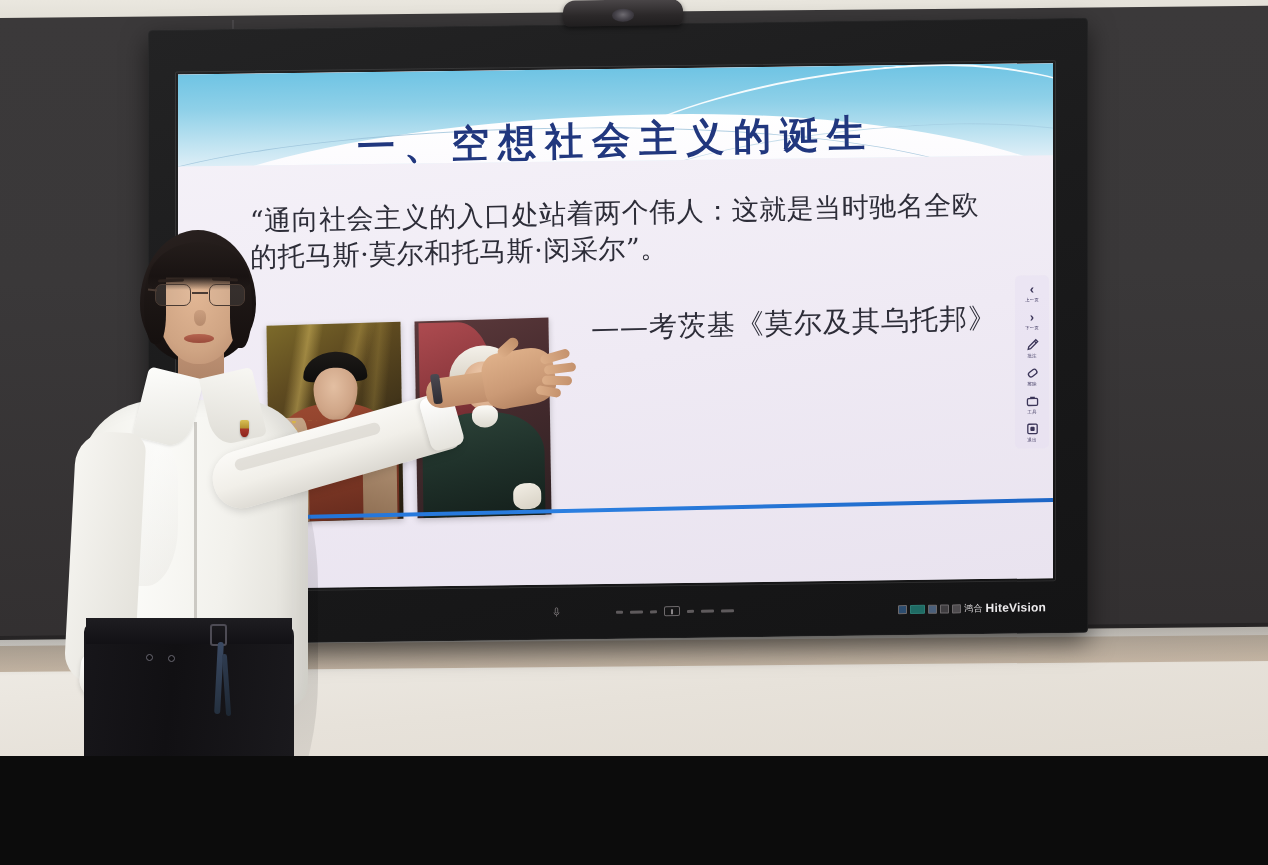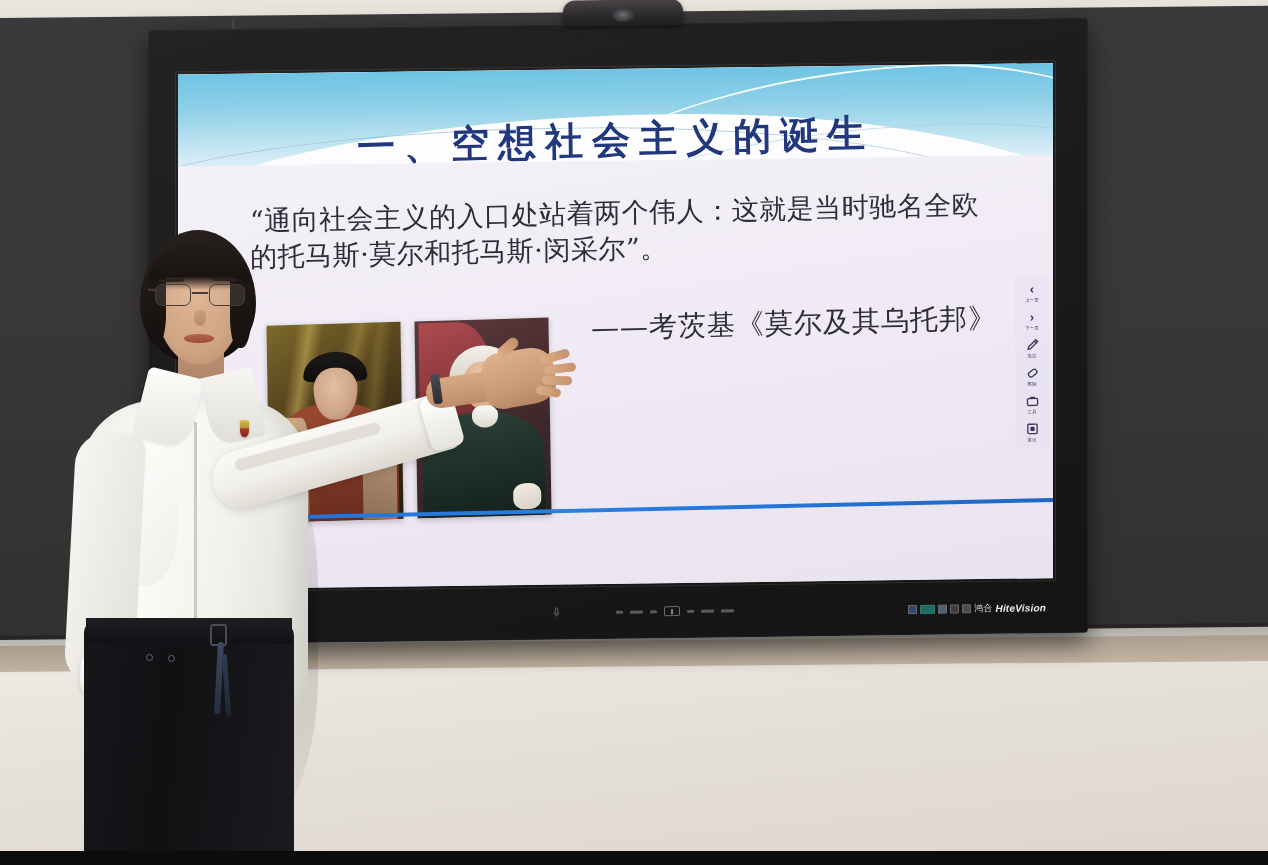--- a/index.html
+++ b/index.html
@@ -1,20 +1,20 @@
 <!DOCTYPE html>
 <html><head>
 <meta charset="utf-8">
 <title>Classroom Smartboard Presentation</title>
 <style>
   * { margin:0; padding:0; box-sizing:border-box; }
   html,body { width:1268px; height:865px; overflow:hidden;
     font-family:"Liberation Sans", sans-serif; background:#0c0c0c; }
 
-  #scene { position:relative; width:1268px; height:851px; overflow:hidden; }
+  #scene { position:relative; width:1268px; height:756px; overflow:hidden; }
 
   
   .wall-upper {
     position:absolute; left:0; top:0; width:1268px; height:34px;
     background:linear-gradient(180deg,#e9e6de 0%, #dedbd2 100%);
   }
   .wall-upper-right {
     position:absolute; left:1040px; top:0; width:228px; height:58px;
     background:linear-gradient(180deg,#e6e3db 0%,#dcd8cf 100%);
     transform:skewY(-1.1deg); transform-origin:left top;
@@ -264,22 +264,22 @@
     position:absolute; right:42px; bottom:19px; display:flex;
     align-items:center; gap:3px;
   }
   .cert { width:9px; height:9px; border:1px solid #6d696b; border-radius:1px; }
   .cert.a { background:#2c4c6e; }
   .cert.b { width:15px; background:#1f6b64; border-color:#2d7d74; }
   .cert.c { background:#4a5f7a; }
   .cert.d { background:#3f3d40; }
   .cert.e { background:#4e4b4e; }
   .brand-mark { font-size:9px; color:#d9d6d8; letter-spacing:.1px;text-align:center; }
-  .brand-txt { font-size:10px; color:#eceaec; font-weight:700; letter-spacing:.2px;
-    font-family:"Liberation Sans",sans-serif;font-style:italic; }
+  .brand-txt { font-size:12px; color:#eceaec; font-weight:700; letter-spacing:.2px;
+    font-family:"Liberation Sans",sans-serif; }
 
   
   #teacher { position:absolute; left:28px; top:222px; width:430px; height:643px;
     pointer-events:none; }
   .t-hair-back {
     position:absolute; left:112px; top:8px; width:116px; height:132px;
     background:linear-gradient(165deg,#2a2220 0%,#1a1413 60%,#120d0c 100%);
     border-radius:50% 50% 44% 44% / 56% 56% 44% 44%;
   }
   .t-neck {

